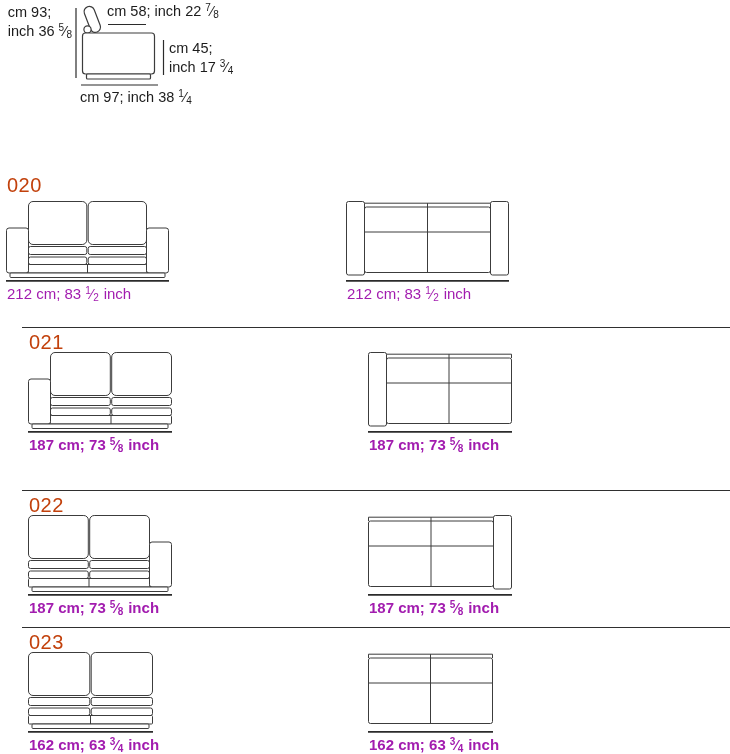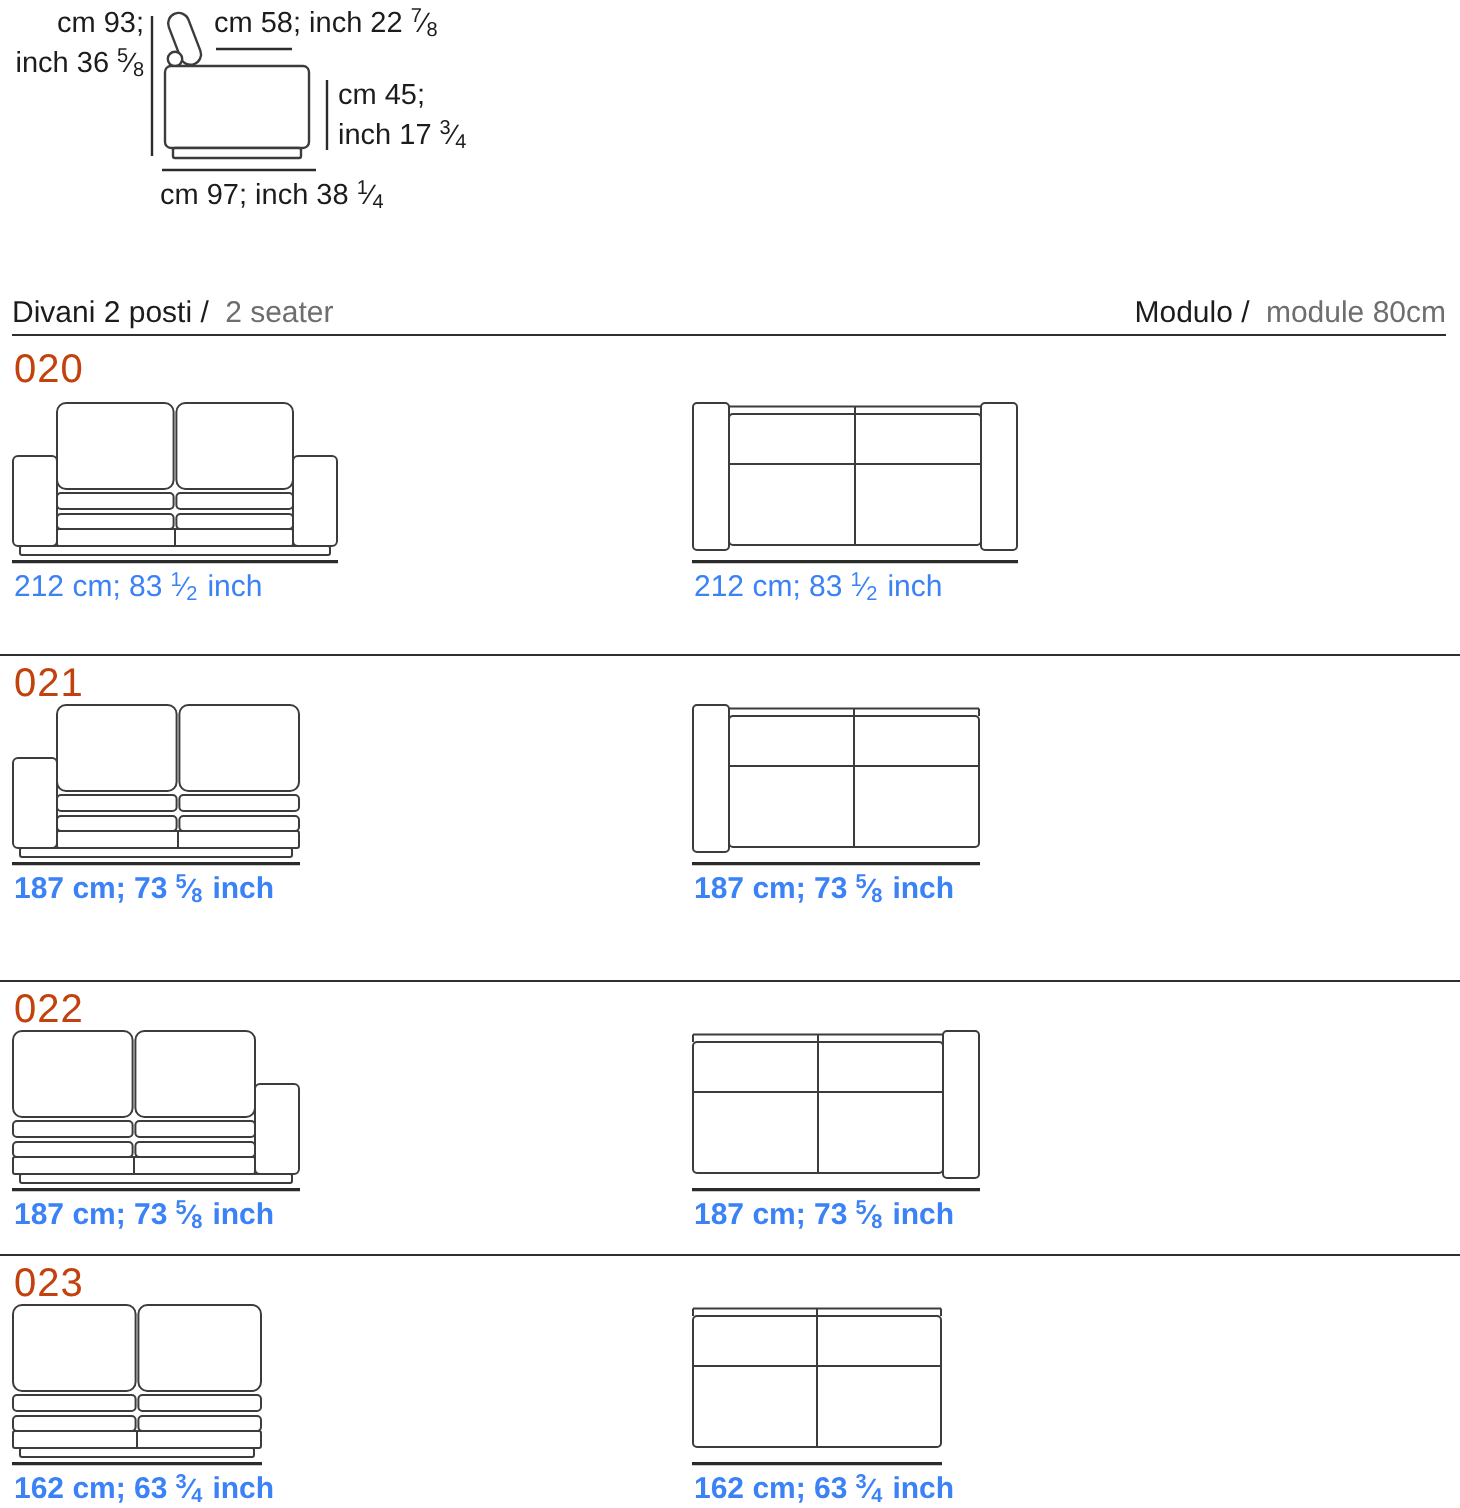--- a/index.html
+++ b/index.html
@@ -7,21 +7,21 @@
     width:730px;height:754px;background:#ffffff;
     font-family:"Liberation Sans", sans-serif;color:#1c1c1c;
     position:relative;overflow:hidden;
   }
   .page{position:absolute;inset:0;}
 
   
   .side-view{position:absolute;left:0;top:0;width:240px;height:112px;}
   .side-view svg{position:absolute;left:0;top:0;}
   .sv-label{position:absolute;font-size:14.5px;line-height:19px;white-space:nowrap;}
-  .sv-label.height{top:3px;right:168px;text-align:right;}
+  .sv-label.height{top:3px;right:168px;}
   .sv-label.back{top:2px;left:107px;}
   .sv-label.seat{top:39px;left:169px;}
   .sv-label.depth{top:88px;left:80px;}
 
   
   .frac{margin-left:4px;white-space:nowrap;}
   .frac sup{font-size:10px;vertical-align:baseline;position:relative;top:-5px;line-height:0;}
   .frac sub{font-size:10px;vertical-align:baseline;position:relative;top:2px;line-height:0;}
   .fsl{font-size:14px;}
   .post{margin-left:5px;}
@@ -31,34 +31,34 @@
     position:absolute;top:147px;left:6px;right:7px;height:18px;
     border-bottom:1px solid #2f2f2f;
     display:flex;justify-content:space-between;align-items:flex-end;
     font-size:15px;padding-bottom:2px;white-space:nowrap;
   }
   .hdr-primary{color:#1c1c1c;}
   .hdr-secondary{color:#6e6e6e;margin-left:4px;}
 
   
   .section{position:absolute;left:0;right:0;}
-  .section.ruled{border-top:1px solid #2f2f2f;}
+  .section.ruled{border-top:1px solid #2f2f2f;margin-left:22px;}
   .sec-0{top:166px;height:161px;}
   .sec-1{top:327px;height:150px;}
   .sec-2{top:490px;height:150px;}
   .sec-3{top:627px;height:127px;}
   .code{position:absolute;left:7px;font-size:20px;letter-spacing:.5px;color:#c2410c;}
   .sec-0 .code{top:8px;}
   .sec-1 .code,.sec-2 .code,.sec-3 .code{top:3px;}
   .holder{position:absolute;}
   .holder.front{left:6px;}
   .holder.top{left:346px;}
   .sec-0 .holder{top:35px;}
   .sec-1 .holder,.sec-2 .holder,.sec-3 .holder{top:24px;}
-  .dim-label{position:absolute;font-size:15px;white-space:nowrap;color:#3b82f6;}
+  .dim-label{position:absolute;font-size:15px;white-space:nowrap;color:#a21caf;}
   .dim-label.front{left:7px;}
   .dim-label.top{left:347px;}
   .sec-0 .dim-label{top:119px;}
   .sec-1 .dim-label,.sec-2 .dim-label,.sec-3 .dim-label{top:108px;font-weight:bold;}
 </style>
 </head>
 <body>
 
 <div class="page">
 
@@ -88,30 +88,20 @@
     </div>
     <div class="sv-label seat">
       <div><span>cm 45;</span></div>
       <div><span>inch 17</span><span class="frac"><sup>3</sup><span class="fsl">⁄</span><sub>4</sub></span></div>
     </div>
     <div class="sv-label depth">
       <span>cm 97; inch 38</span><span class="frac"><sup>1</sup><span class="fsl">⁄</span><sub>4</sub></span>
     </div>
   </div>
 
-  <div class="header">
-    <span>
-      <span class="hdr-primary">Divani 2 posti /</span>
-      <span class="hdr-secondary">2 seater</span>
-    </span>
-    <span>
-      <span class="hdr-primary">Modulo /</span>
-      <span class="hdr-secondary">module 80cm</span>
-    </span>
-  </div>
 
   <div class="section sec-0">
     <div class="code">020</div>
     <div class="holder front"><svg width="163" height="81" viewBox="0 0 163 81">
           <g fill="#fff" stroke="#3c3c3c" stroke-width="1">
             <rect x="22.5" y="0.5" width="58.3" height="43" rx="4.5"></rect>
             <rect x="82.2" y="0.5" width="58.3" height="43" rx="4.5"></rect>
             <rect x="22.5" y="45.5" width="58.3" height="8" rx="2"></rect>
             <rect x="82.2" y="45.5" width="58.3" height="8" rx="2"></rect>
             <rect x="22.5" y="56" width="58.3" height="7.5" rx="2"></rect>

